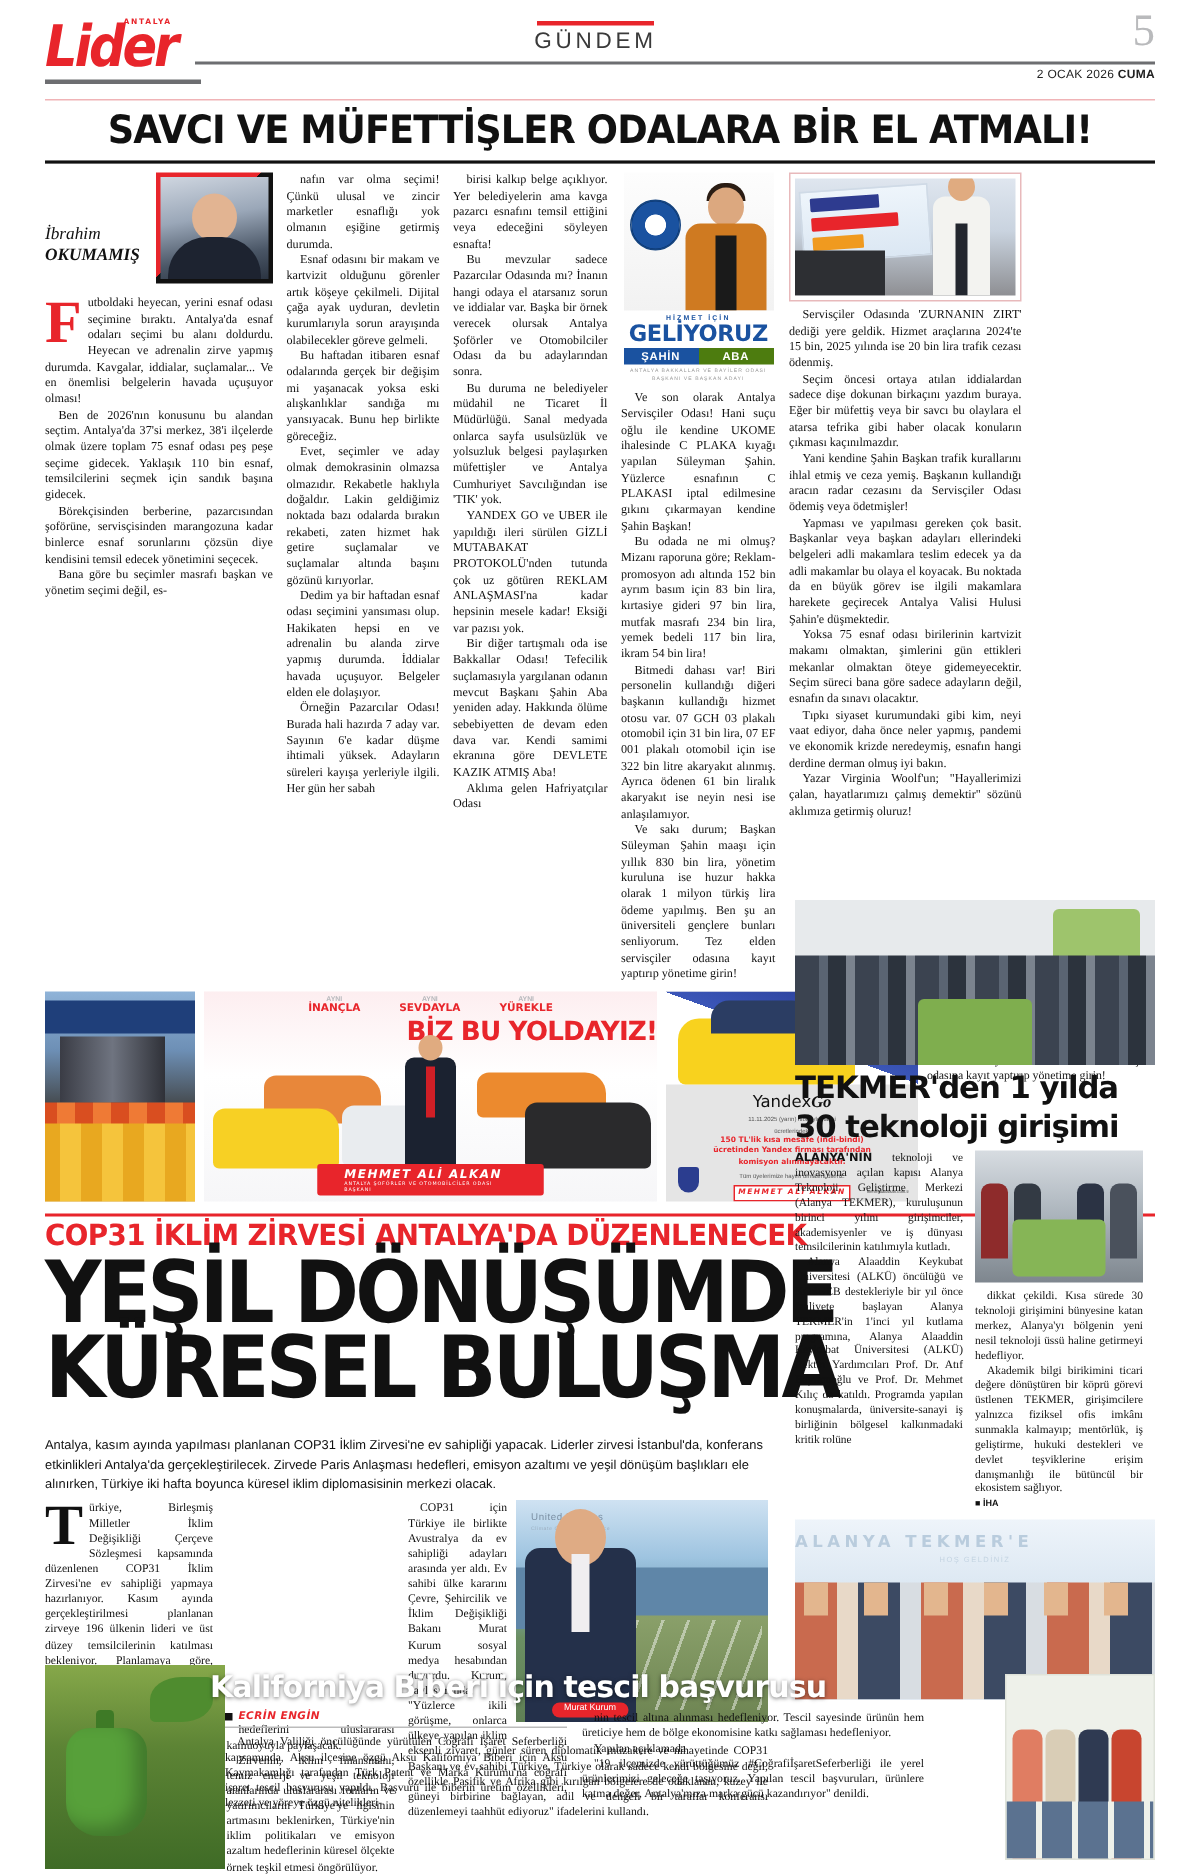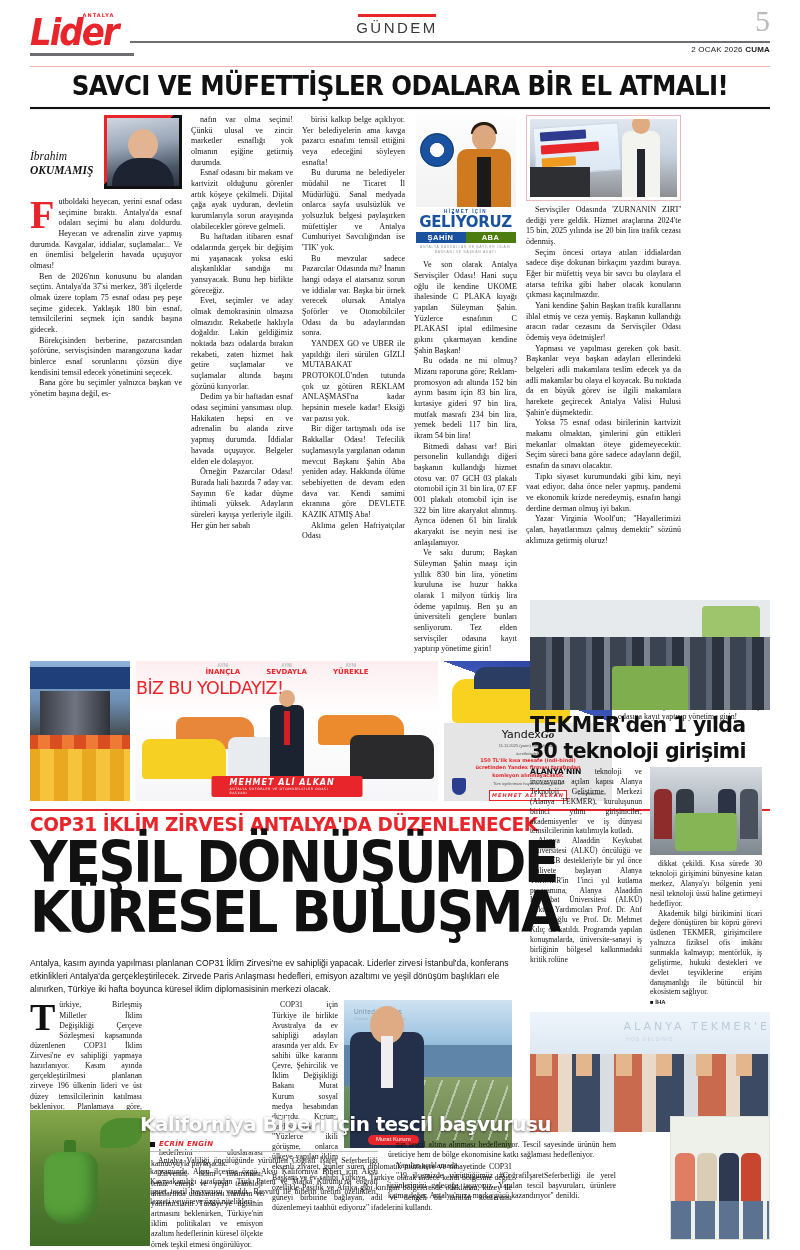--- a/index.html
+++ b/index.html
@@ -202,22 +202,22 @@
   .strip-photo .ppl{position:absolute;left:10px;top:30px;width:70px;height:44px;
     background:linear-gradient(90deg,#3a3c45,#6f7480,#2f3138);}
 
   .ad1 { flex: 1; position: relative; overflow: hidden;
     background: linear-gradient(180deg,#fdeef0 0%, #ffffff 40%, #f6f6f8 100%); }
   .ad1-tags { display:flex; justify-content:center; gap:26px; padding-top:3px; }
   .ad1-tags div { text-align:center; line-height:1.05; }
   .ad1-tags .sm { font-family:"Liberation Sans",sans-serif;font-size:4.6px;color:#b5b7bb;font-weight:700;}
   .ad1-tags .bg { font-family:"DejaVu Sans",sans-serif;font-size:7px;color:#e8252b;font-weight:700;}
   .ad1-slogan {
-    font-family:"DejaVu Sans",sans-serif;font-weight:400;font-size:17.5px;
-    color:#e8252b;text-align:left;margin-top:2px;letter-spacing:-.6px;
+    font-family:"DejaVu Sans",sans-serif;font-weight:700;font-size:17.5px;
+    color:#e8252b;text-align:right;margin-top:2px;letter-spacing:-.6px;
   }
   .ad1-cars{position:absolute;left:0;right:0;bottom:22px;height:74px;}
   .ad1-cars .car{position:absolute;border-radius:8px 14px 4px 4px;}
   .ad1-cars .yellow{left:6px;bottom:0;width:84px;height:40px;background:#f7d024;}
   .ad1-cars .orange{left:40px;bottom:30px;width:78px;height:32px;background:#e8873a;}
   .ad1-cars .orange2{right:34px;bottom:34px;width:86px;height:30px;background:#ec8a2e;}
   .ad1-cars .black{right:4px;bottom:0;width:84px;height:44px;background:#2a2a2c;}
   .ad1-cars .white{left:92px;bottom:2px;width:70px;height:40px;background:#e9ecef;}
   .ad1-man{position:absolute;left:50%;bottom:20px;transform:translateX(-50%);
     width:34px;height:76px;background:#1b2230;border-radius:6px 6px 0 0;z-index:3;}
@@ -316,22 +316,22 @@
   .tek-photo2{width:112px;height:88px;float:right;margin:0 0 4px 6px;position:relative;overflow:hidden;
     background:linear-gradient(180deg,#d7dce1 0%,#aab3bb 50%,#7e868e 100%);}
   .tek-photo2 .tbl{position:absolute;left:50%;bottom:4px;transform:translateX(-50%);
     width:62px;height:38px;background:#86b556;border-radius:4px;}
   .tek-photo2 .p{position:absolute;bottom:16px;width:18px;height:50px;background:#333a44;border-radius:6px 6px 0 0;}
   .tek-photo2 .p1{left:4px;background:#8e2b2b;} .tek-photo2 .p2{left:26px;}
   .tek-photo2 .p3{right:26px;background:#2b3344;} .tek-photo2 .p4{right:4px;background:#4a515c;}
 
   .tek-banner{height:120px;margin-top:5px;position:relative;overflow:hidden;
     background:linear-gradient(180deg,#eef4fa 0%,#dbe7f2 40%,#cfdff0 100%);}
-  .tek-banner .ttl{position:absolute;left:0;right:0;top:8px;text-align:right;
-    font-family:"DejaVu Sans",sans-serif;font-weight:400;font-size:11px;color:#b9ccdd;letter-spacing:3px;}
+  .tek-banner .ttl{position:absolute;left:0;right:0;top:8px;text-align:left;
+    font-family:"DejaVu Sans",sans-serif;font-weight:700;font-size:11px;color:#b9ccdd;letter-spacing:3px;}
   .tek-banner .sub{position:absolute;left:0;right:0;top:24px;text-align:center;
     font-family:"Liberation Sans",sans-serif;font-size:5px;color:#c4d4e2;letter-spacing:1px;}
   .tek-banner .grp{position:absolute;left:0;bottom:0;width:100%;height:78px;
     background:repeating-linear-gradient(90deg,#c96a4e 0 28px,#e8d9c8 28px 42px,#3c4a63 42px 70px,#d8dde2 70px 84px);}
   .tek-banner .heads{position:absolute;left:0;bottom:56px;width:100%;height:22px;
     background:repeating-linear-gradient(90deg,transparent 0 6px,#e3b68e 6px 22px,transparent 22px 40px);}
 
   
   .bottom { position:absolute; left:30px; right:30px; bottom:4px; height:136px; }
   .bot-photo{position:absolute;left:0;top:0;width:120px;height:136px;overflow:hidden;
@@ -399,38 +399,38 @@
         <div class="author-box">
           <div class="author-photo">
               <div class="inner"></div>
             </div>
           <div class="author-name">
             <div>İbrahim</div>
             <div class="surname">OKUMAMIŞ</div>
           </div>
         </div>
         <p style="text-indent:0"><span class="dropcap">F</span><span>utboldaki heyecan, yerini esnaf odası seçimine bıraktı. Antalya'da esnaf odaları seçimi bu alanı doldurdu. Heyecan ve adrenalin zirve yapmış durumda. Kavgalar, iddialar, suçlamalar... Ve en önemlisi belgelerin havada uçuşuyor olması!</span></p>
-        <p>Ben de 2026'nın konusunu bu alandan seçtim. Antalya'da 37'si merkez, 38'i ilçelerde olmak üzere toplam 75 esnaf odası peş peşe seçime gidecek. Yaklaşık 180 bin esnaf, temsilcilerini seçmek için sandık başına gidecek.</p>
+        <p>Ben de 2026'nın konusunu bu alandan seçtim. Antalya'da 37'si merkez, 38'i ilçelerde olmak üzere toplam 75 esnaf odası peş peşe seçime gidecek. Yaklaşık 110 bin esnaf, temsilcilerini seçmek için sandık başına gidecek.</p>
         <p>Börekçisinden berberine, pazarcısından şoförüne, servisçisinden marangozuna kadar binlerce esnaf sorunlarını çözsün diye kendisini temsil edecek yönetimini seçecek.</p>
-        <p>Bana göre bu seçimler yalnızca başkan ve yönetim başına değil, es-</p>
+        <p>Bana göre bu seçimler masrafı başkan ve yönetim seçimi değil, es-</p>
       </div>
 
       <div class="col c2">
         <p>nafın var olma seçimi! Çünkü ulusal ve zincir marketler esnaflığı yok olmanın eşiğine getirmiş durumda.</p>
         <p>Esnaf odasını bir makam ve kartvizit olduğunu görenler artık köşeye çekilmeli. Dijital çağa ayak uyduran, devletin kurumlarıyla sorun arayışında olabilecekler göreve gelmeli.</p>
         <p>Bu haftadan itibaren esnaf odalarında gerçek bir değişim mi yaşanacak yoksa eski alışkanlıklar sandığa mı yansıyacak. Bunu hep birlikte göreceğiz.</p>
         <p>Evet, seçimler ve aday olmak demokrasinin olmazsa olmazıdır. Rekabetle haklıyla doğaldır. Lakin geldiğimiz noktada bazı odalarda bırakın rekabeti, zaten hizmet hak getire suçlamalar ve suçlamalar altında başını gözünü kırıyorlar.</p>
         <p>Dedim ya bir haftadan esnaf odası seçimini yansıması olup. Hakikaten hepsi en ve adrenalin bu alanda zirve yapmış durumda. İddialar havada uçuşuyor. Belgeler elden ele dolaşıyor.</p>
         <p>Örneğin Pazarcılar Odası! Burada hali hazırda 7 aday var. Sayının 6'e kadar düşme ihtimali yüksek. Adayların süreleri kayışa yerleriyle ilgili. Her gün her sabah</p>
       </div>
 
       <div class="col c3">
         <p>birisi kalkıp belge açıklıyor. Yer belediyelerin ama kavga pazarcı esnafını temsil ettiğini veya edeceğini söyleyen esnafta!</p>
+        <p>Bu mevzular sadece Pazarcılar Odasında mı? İnanın hangi odaya el atarsanız sorun ve iddialar var. Başka bir örnek verecek olursak Antalya Şoförler ve Otomobilciler Odası da bu adaylarından sonra.</p>
         <p>Bu duruma ne belediyeler müdahil ne Ticaret İl Müdürlüğü. Sanal medyada onlarca sayfa usulsüzlük ve yolsuzluk belgesi paylaşırken müfettişler ve Antalya Cumhuriyet Savcılığından ise 'TIK' yok.</p>
-        <p>Bu mevzular sadece Pazarcılar Odasında mı? İnanın hangi odaya el atarsanız sorun ve iddialar var. Başka bir örnek verecek olursak Antalya Şoförler ve Otomobilciler Odası da bu adaylarından sonra.</p>
         <p>YANDEX GO ve UBER ile yapıldığı ileri sürülen GİZLİ MUTABAKAT PROTOKOLÜ'nden tutunda çok uz götüren REKLAM ANLAŞMASI'na kadar hepsinin mesele kadar! Eksiği var pazısı yok.</p>
         <p>Bir diğer tartışmalı oda ise Bakkallar Odası! Tefecilik suçlamasıyla yargılanan odanın mevcut Başkanı Şahin Aba yeniden aday. Hakkında ölüme sebebiyetten de devam eden dava var. Kendi samimi ekranına göre DEVLETE KAZIK ATMIŞ Aba!</p>
         <p>Aklıma gelen Hafriyatçılar Odası</p>
       </div>
 
       <div class="col c4">
         <div class="promo-center">
           <div class="promo-img">
             <div class="seal"></div>
             <div class="person">

